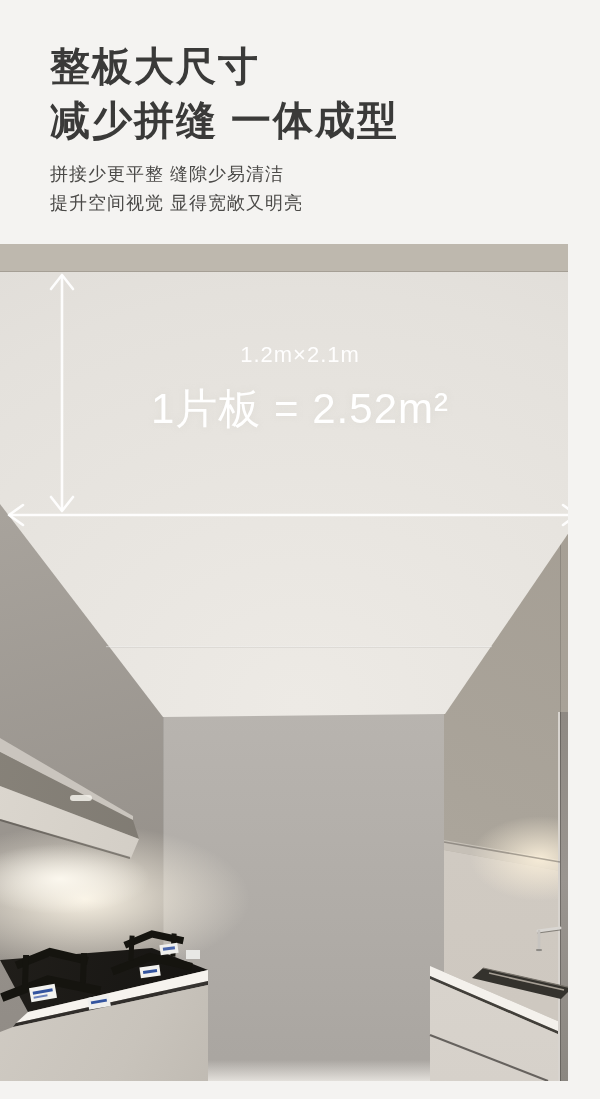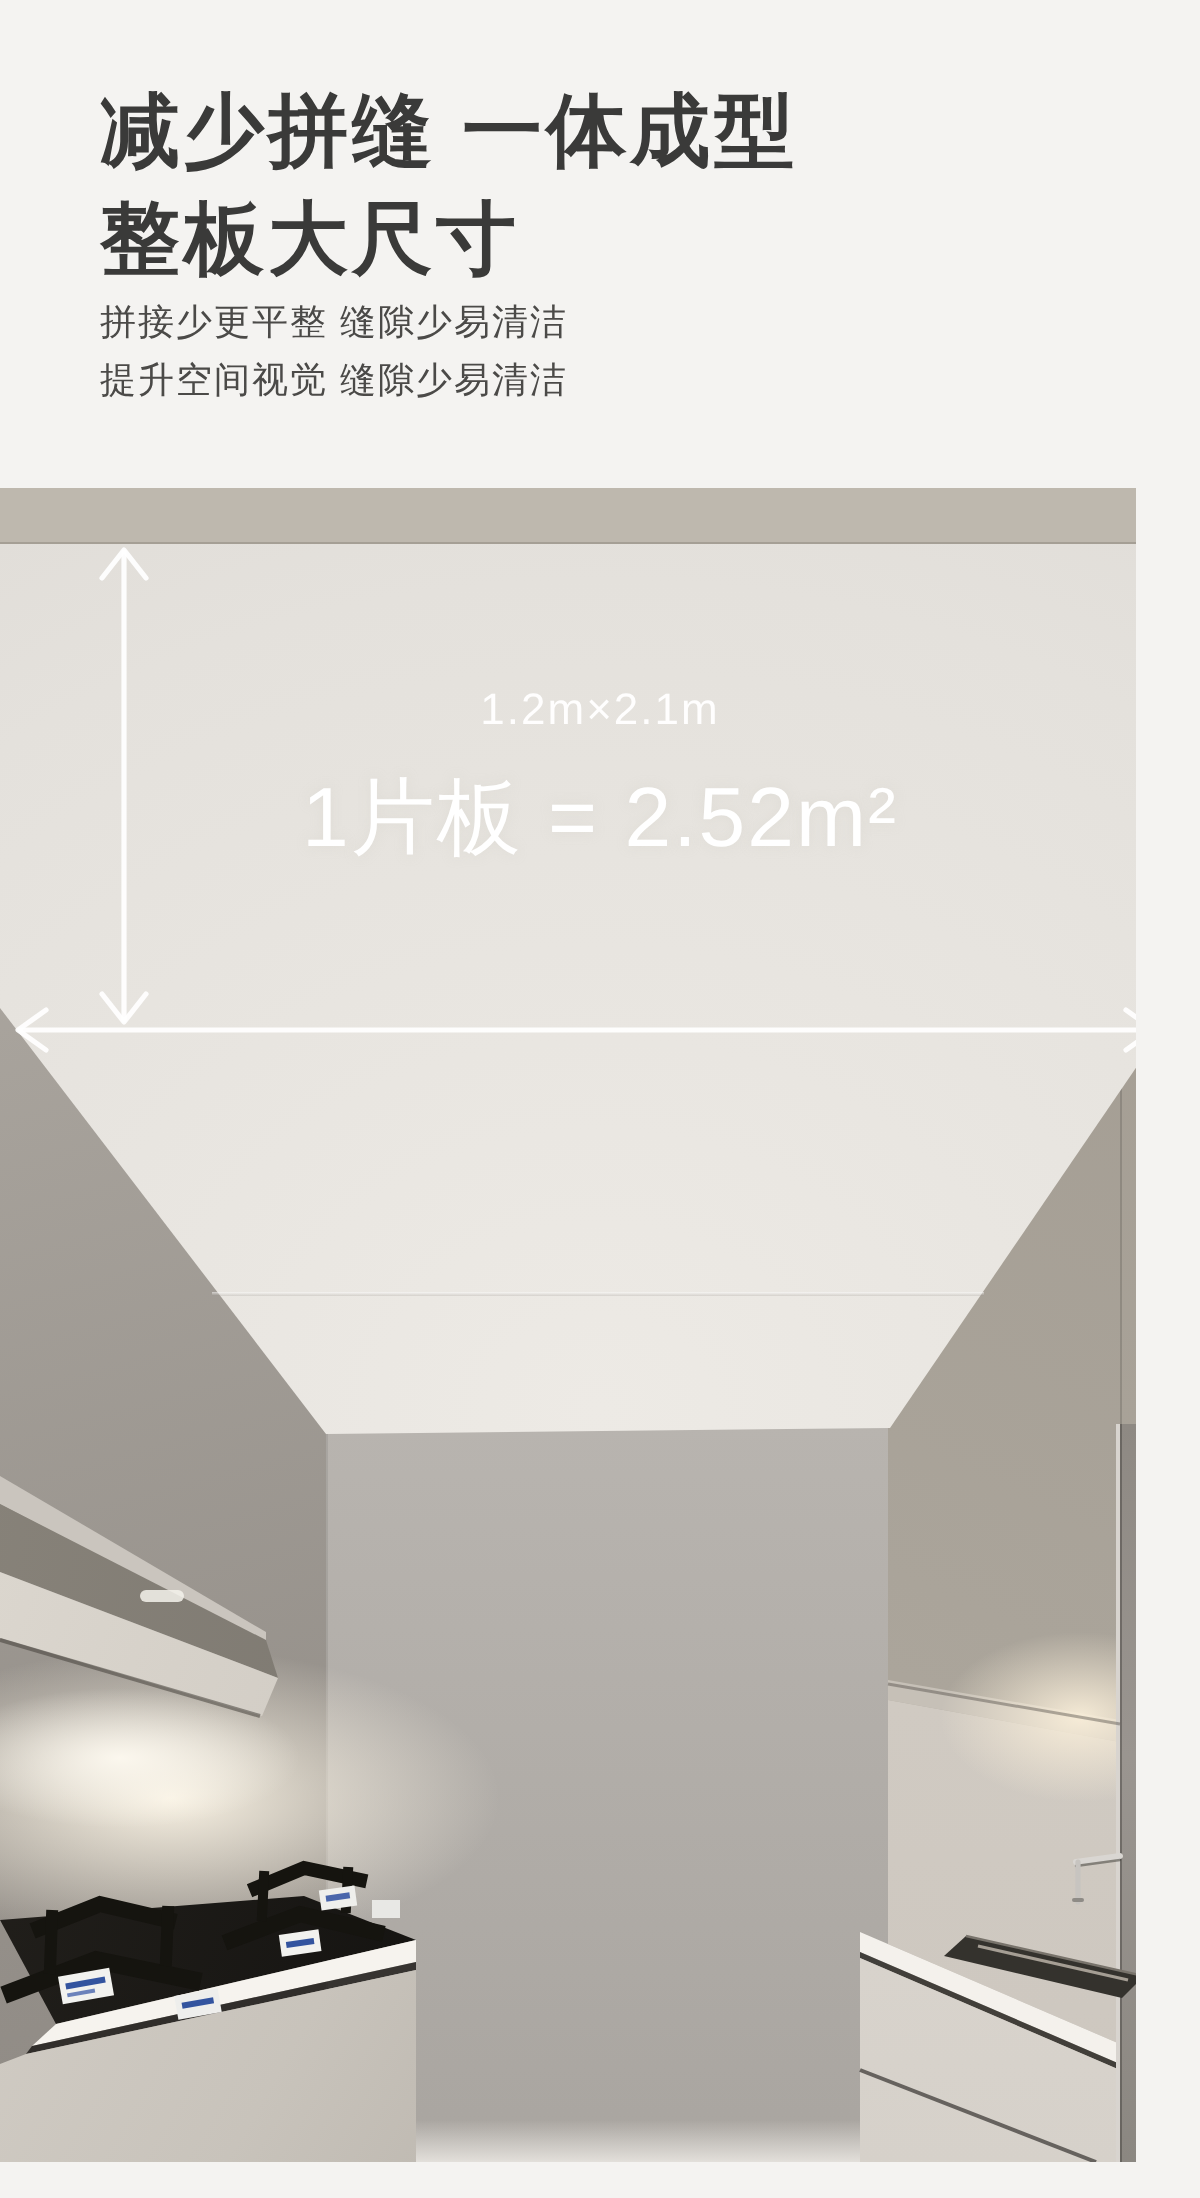--- a/index.html
+++ b/index.html
@@ -3,21 +3,21 @@
 <meta charset="utf-8">
 <style>
   html,body{margin:0;padding:0;background:#f4f3f1;}
   .page{
     position:relative;width:600px;height:1099px;overflow:hidden;background:#f4f3f1;
     font-family:"Liberation Sans","DejaVu Sans",sans-serif;
   }
   
   .header{position:absolute;left:0;top:0;width:600px;height:262px;padding:39px 0 0 50px;box-sizing:border-box;}
   .title{font-size:40px;line-height:54px;font-weight:600;letter-spacing:2px;color:#3a3a39;}
-  .subtitle{font-size:18px;line-height:29px;font-weight:400;letter-spacing:1px;color:#4b4a48;}
+  .subtitle{margin-top:13px;font-size:18px;line-height:29px;font-weight:400;letter-spacing:1px;color:#4b4a48;}
   
   .photo{position:absolute;left:0;top:244px;width:568px;height:837px;overflow:hidden;background:#aba7a2;}
   .photo *{position:absolute;}
   .top-band{left:0;top:0;width:600px;height:28px;background:#beb8ae;box-shadow:inset 0 -1px 0 rgba(120,113,103,.35);}
   .left-wall{left:0;top:0;width:600px;height:837px;
     clip-path:polygon(0px 258px,164px 472px,164px 837px,0px 837px);
     background:linear-gradient(165deg,#aba69f 20%,#938e88 75%,#8a857f 100%);}
   .back-wall{left:163px;top:468px;width:282px;height:369px;
     background:linear-gradient(180deg,#b8b4af 0%,#b0aca7 55%,#a9a5a0 100%);
     box-shadow:inset 1px 0 0 rgba(0,0,0,.08), inset -1px 0 0 rgba(0,0,0,.10);}
@@ -86,26 +86,26 @@
     font-size:42px;letter-spacing:1px;color:#ffffff;font-weight:400;
     text-shadow:0 0 6px rgba(210,205,197,.35);}
 </style>
 </head>
 <body>
 
 <div class="page">
 
   <div class="header">
     <div class="title">
+      <div>整板大尺寸</div>
       <div>减少拼缝 一体成型</div>
-      <div>整板大尺寸</div>
     </div>
     <div class="subtitle">
       <div>拼接少更平整 缝隙少易清洁</div>
-      <div>提升空间视觉 缝隙少易清洁</div>
+      <div>提升空间视觉 显得宽敞又明亮</div>
     </div>
   </div>
 
   <div class="photo">
 
     <div class="left-wall"></div>
     <div class="back-wall"></div>
     <div class="floor-glow"></div>
     <div class="right-block"></div>
     <div class="right-door-seam"></div>

